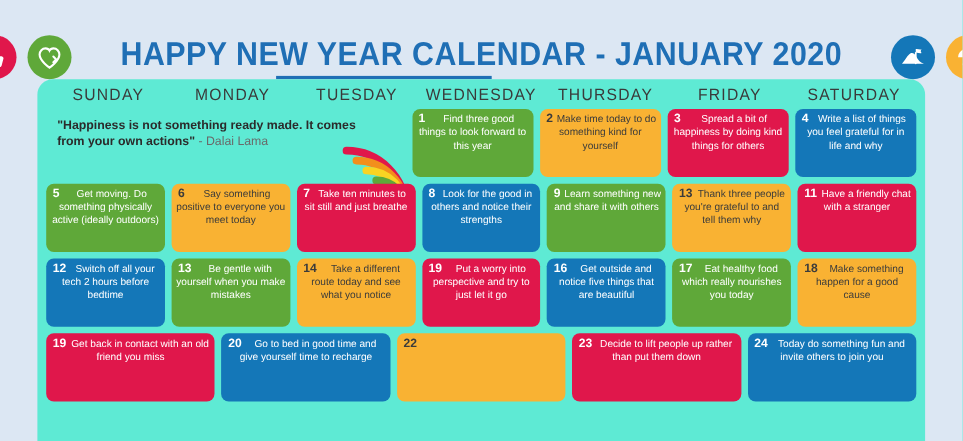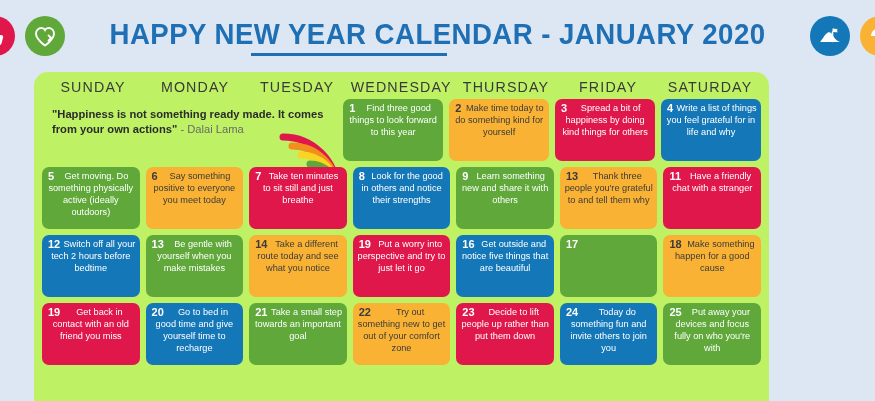--- a/index.html
+++ b/index.html
@@ -17,21 +17,21 @@
   #page {
     position: relative;
     width: 875px;
     height: 401px;
     background: #dce7f3;
   }
 
   
   .header {
     position: absolute;
-    left: 0; top: 0;
+    left: 0; top: 16px;
     width: 875px;
     height: 72px;
     display: flex;
     align-items: center;
     justify-content: center;
     gap: 10px;
   }
   .hdr-icon {
     width: 40px;
     height: 40px;
@@ -69,23 +69,23 @@
     background: #1f6fb5;
     margin-top: 2px;
     margin-right: 178px;
   }
 
   
   .card {
     position: absolute;
     left: 34px;
     top: 72px;
-    width: 735px;
+    width: 807px;
     height: 329px;
-    background: #bef264;
+    background: #5eead4;
     border-radius: 14px 14px 0 0;
     overflow: hidden;
   }
 
   .dow-row {
     display: flex;
     padding: 6px 8px 2px 8px;
   }
   .dow {
     flex: 1 1 0;
@@ -300,53 +300,45 @@
         <div class="cell c-red">
           <span class="num">19</span>
           <span class="txt">Put a worry into perspective and try to just let it go</span>
         </div>
         <div class="cell c-blue">
           <span class="num">16</span>
           <span class="txt">Get outside and notice five things that are beautiful</span>
         </div>
         <div class="cell c-green">
           <span class="num">17</span>
+          <span class="txt">Eat healthy food which really nourishes you today</span>
         </div>
         <div class="cell c-orange">
           <span class="num">18</span>
           <span class="txt">Make something happen for a good cause</span>
         </div>
       </div>
 
       <div class="week">
         <div class="cell c-red">
           <span class="num">19</span>
           <span class="txt">Get back in contact with an old friend you miss</span>
         </div>
         <div class="cell c-blue">
           <span class="num">20</span>
           <span class="txt">Go to bed in good time and give yourself time to recharge</span>
         </div>
-        <div class="cell c-green">
-          <span class="num">21</span>
-          <span class="txt">Take a small step towards an important goal</span>
-        </div>
         <div class="cell c-orange">
           <span class="num">22</span>
-          <span class="txt">Try out something new to get out of your comfort zone</span>
         </div>
         <div class="cell c-red">
           <span class="num">23</span>
           <span class="txt">Decide to lift people up rather than put them down</span>
         </div>
         <div class="cell c-blue">
           <span class="num">24</span>
           <span class="txt">Today do something fun and invite others to join you</span>
         </div>
-        <div class="cell c-green">
-          <span class="num">25</span>
-          <span class="txt">Put away your devices and focus fully on who you're with</span>
-        </div>
       </div>
 
     </div>
   </div>
 </div>
 
 </body></html>

